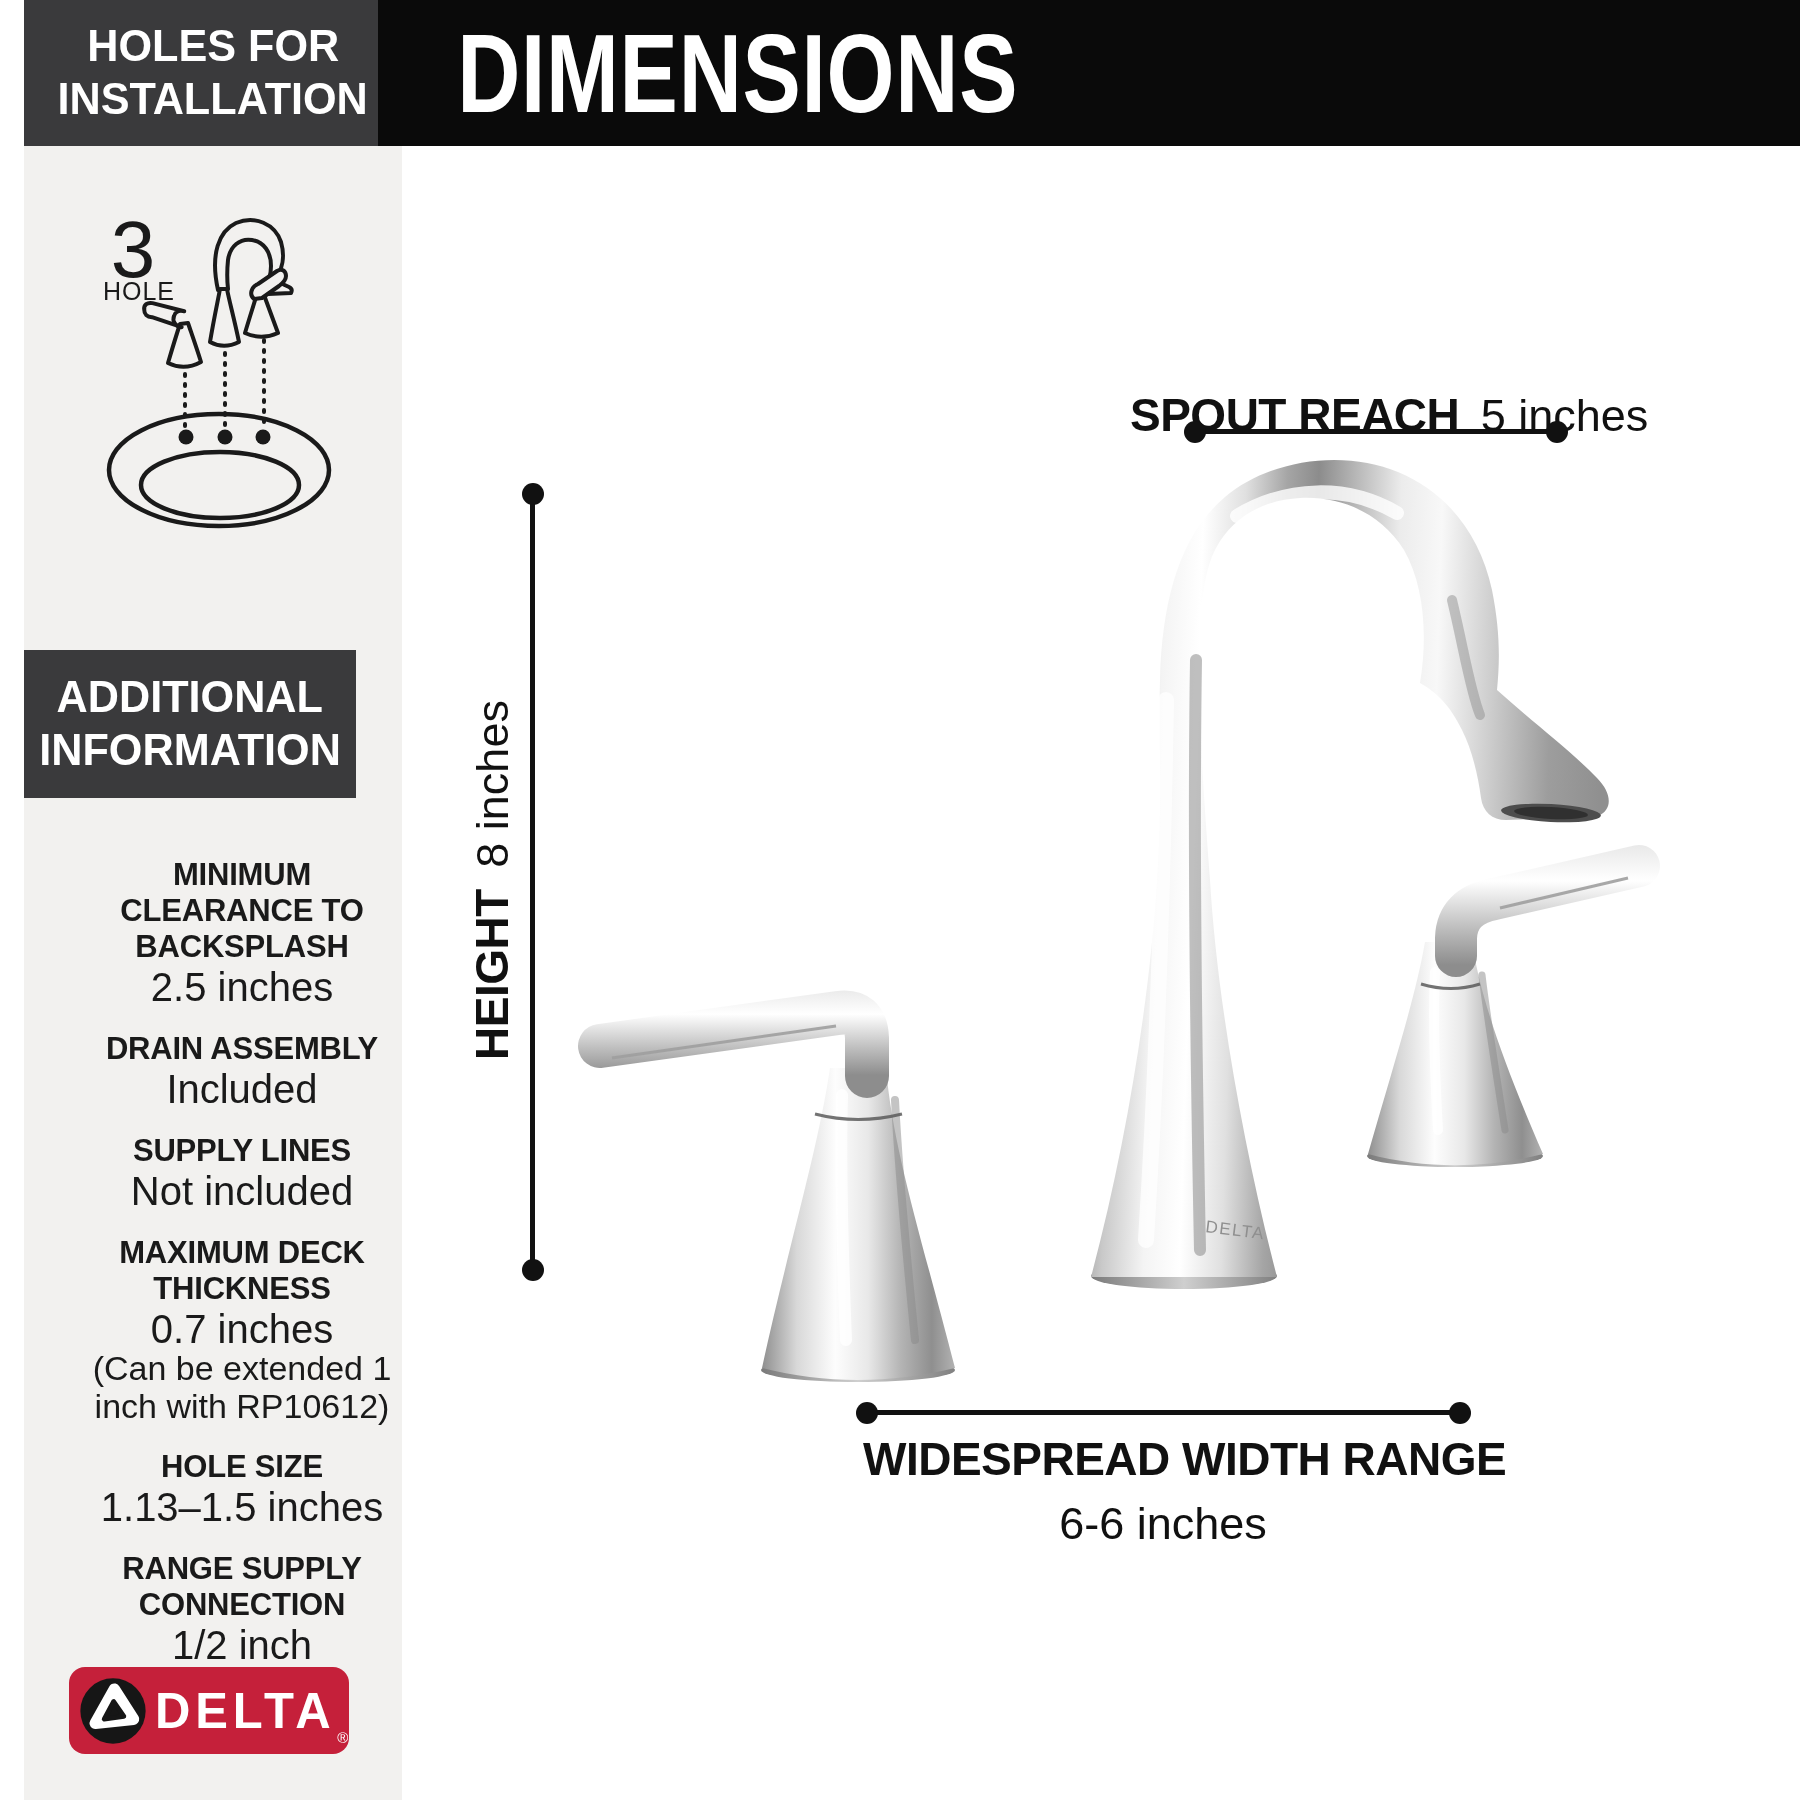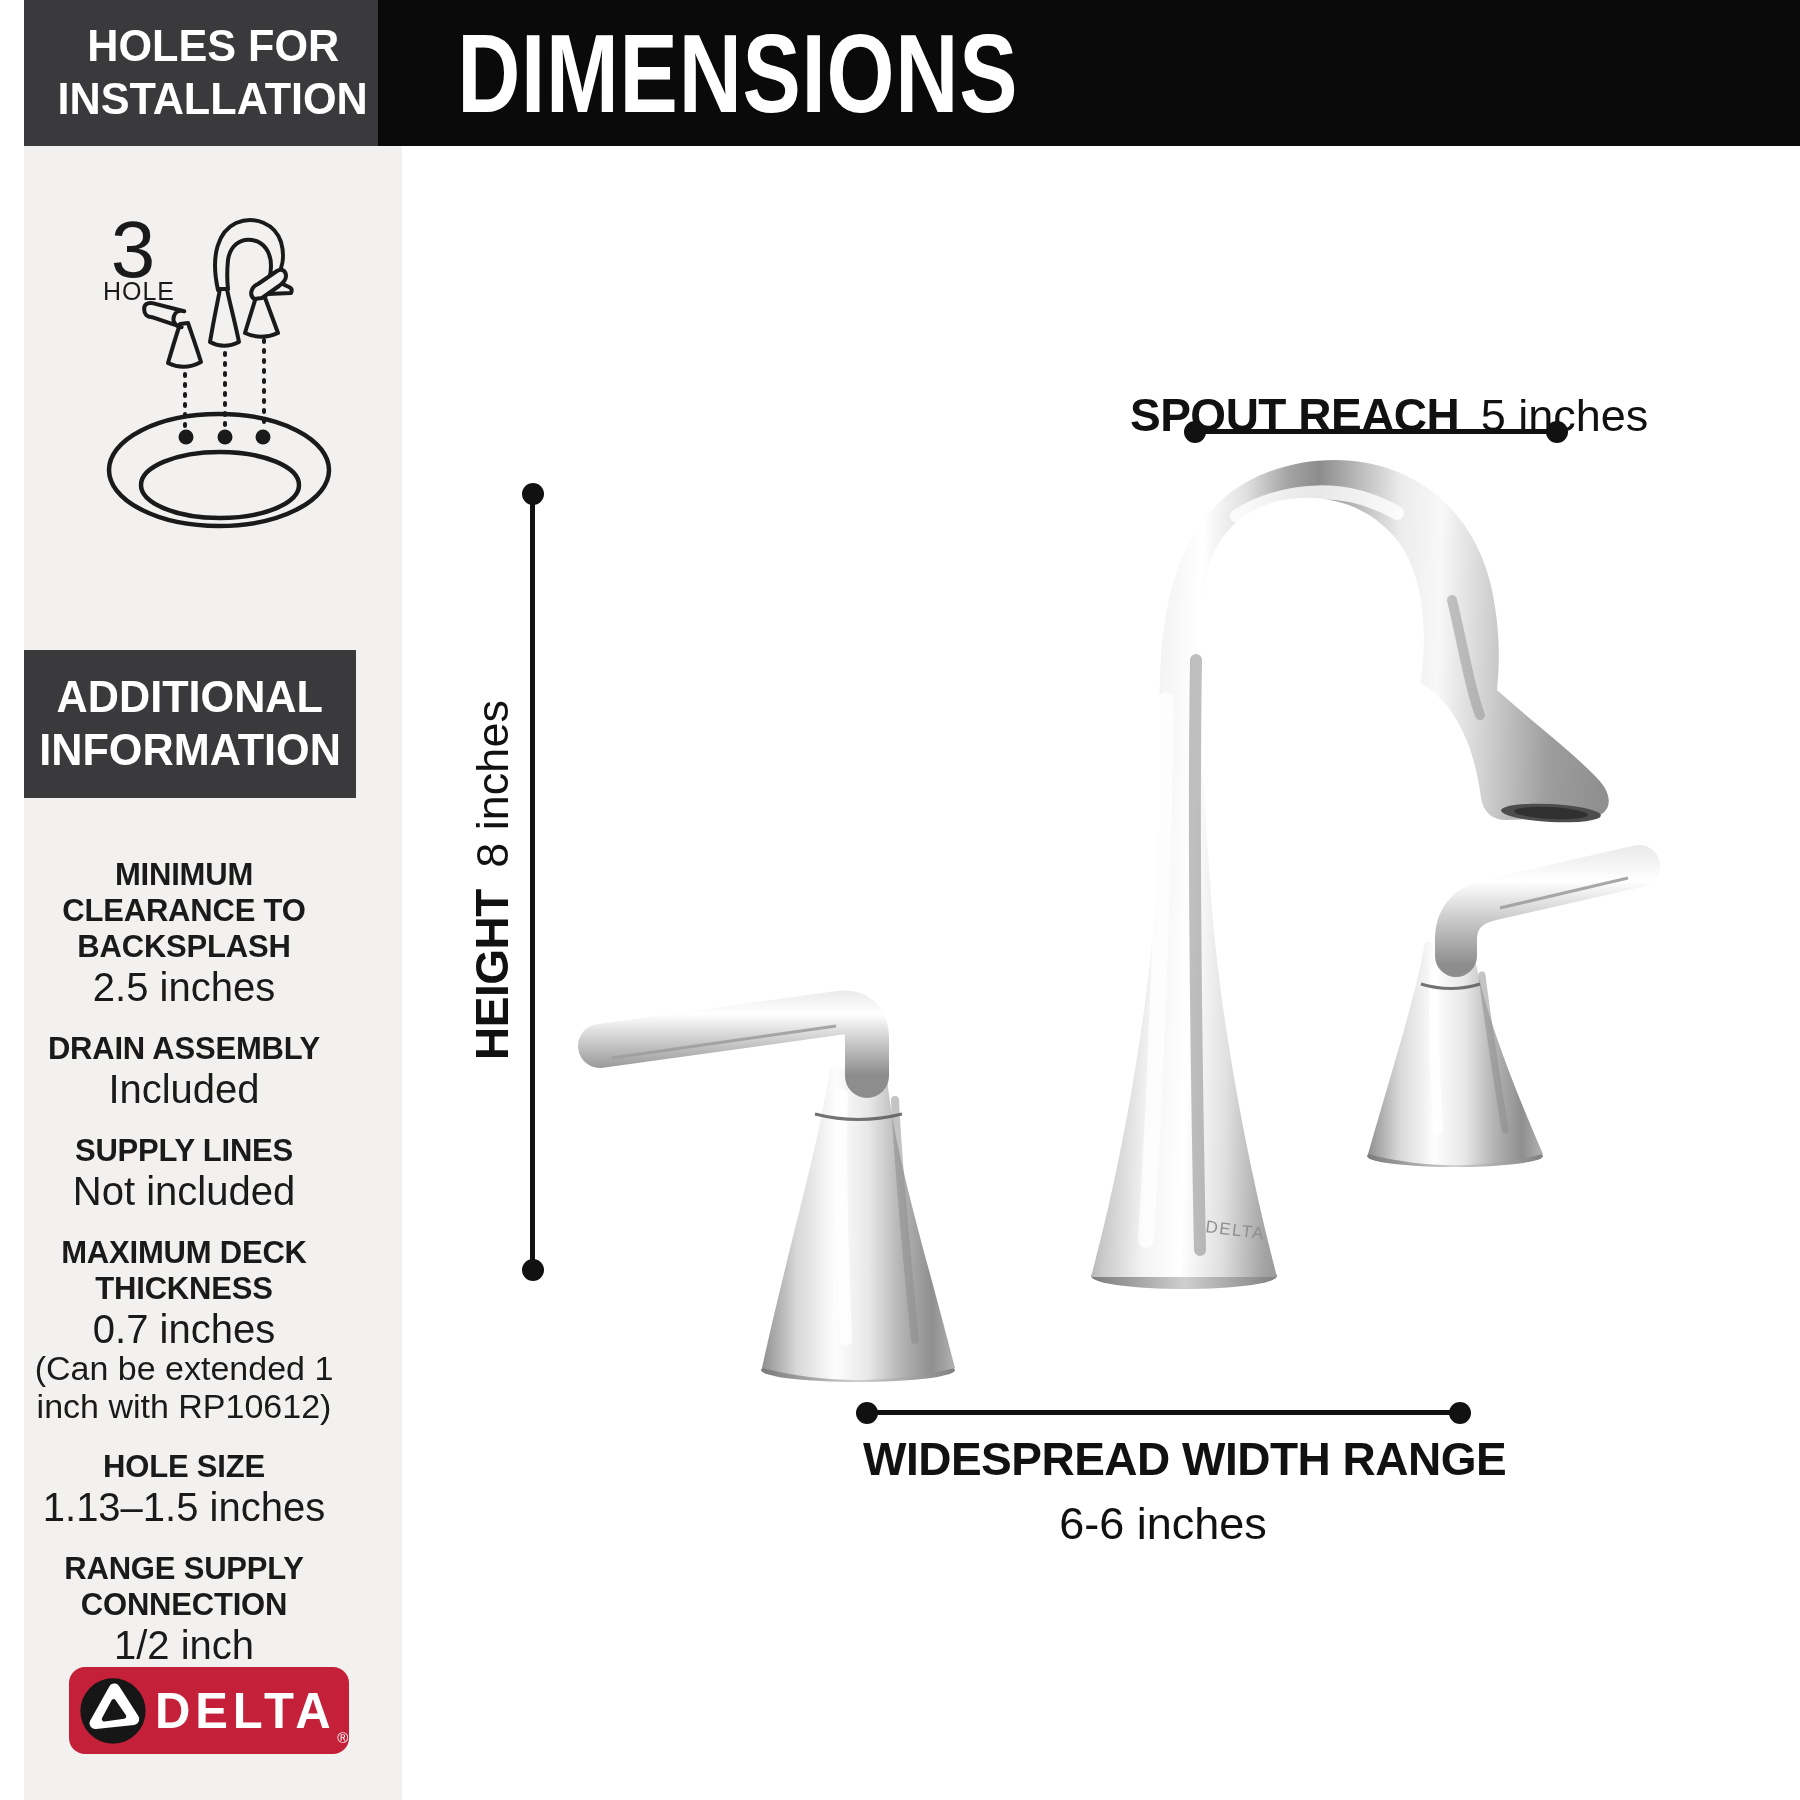--- a/index.html
+++ b/index.html
@@ -14,21 +14,21 @@
   .side-header{
     position:absolute;left:0;width:378px;background:#3A3A3C;color:#ffffff;
     display:flex;flex-direction:column;align-items:center;justify-content:center;
     font-weight:bold;font-size:45px;line-height:1.17;text-align:center;
     letter-spacing:0px;
   }
   .side-header .hline{display:block;transform:scaleX(.96);}
   #holes-header{top:0;height:146px;}
   #info-header{top:650px;height:148px;width:332px;}
   .icon-wrap{position:absolute;left:72px;top:190px;width:250px;height:350px;}
-  .spec-list{position:absolute;left:0;top:857px;width:378px;display:flex;flex-direction:column;align-items:flex-start;}
+  .spec-list{position:absolute;left:0;top:857px;width:378px;display:flex;flex-direction:column;align-items:flex-end;}
   .spec{width:320px;text-align:center;margin-bottom:24px;}
   .spec .label{font-weight:bold;font-size:31px;line-height:36px;letter-spacing:-0.2px;}
   .spec .value{font-size:40px;line-height:40px;margin-top:2px;font-weight:400;}
   .spec .note{font-size:34px;line-height:38px;font-weight:400;}
   
   .delta-logo{
     position:absolute;left:45px;top:1667px;width:280px;height:87px;background:#C5203A;
     border-radius:16px;display:flex;align-items:center;
   }
   .delta-logo .glyph{margin-left:10px;width:68px;height:68px;flex:0 0 auto;}

